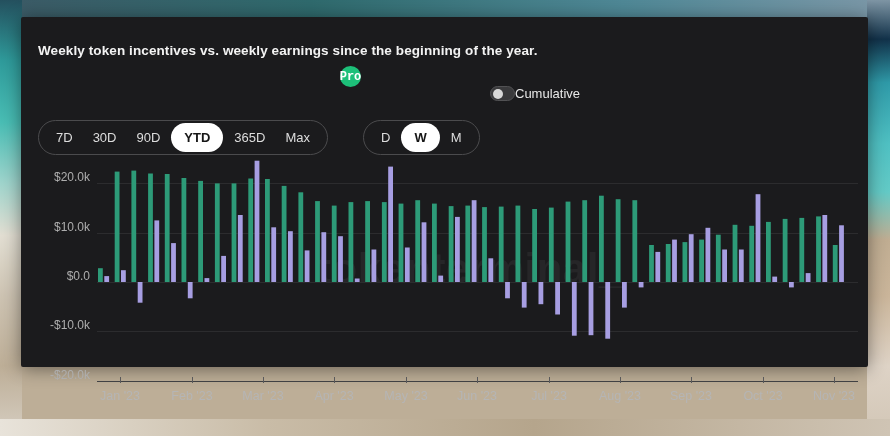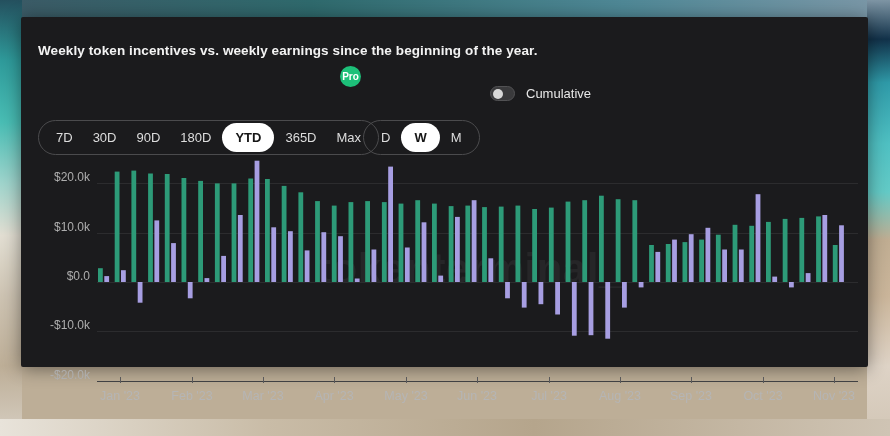--- a/index.html
+++ b/index.html
@@ -26,25 +26,25 @@
   
   .pill-group { position:absolute; top:59px; height:35px; display:flex; align-items:center;
     border:1px solid #4b4b4d; border-radius:18px; padding:0 7px;margin-top:44px; }
   #range-group { left:17px; }
   #interval-group { left:342px; }
   .pill { font-size:13px; color:#dddddd; padding:0 10px; height:33px; line-height:33px;
     border-radius:16px; cursor:pointer; white-space:nowrap; }
   .pill.selected { background:#ffffff; color:#161616; font-weight:600; margin:0 1px; padding:0 13px;
     height:29px; line-height:29px; }
   .pro { position:absolute; left:319px; top:49px; width:21px; height:21px; border-radius:50%;
-    background:#1dc079; color:#ffffff; font-size:10px; font-weight:700;
-    display:flex; align-items:center; justify-content:center; z-index:3; }
-
-  
-  .toggle-wrap { position:absolute; left:469px; top:69px; display:flex; align-items:flex-end; gap:11px; }
+    background:#1dc079; color:#ffffff; font-size:12px; font-weight:700;
+    display:flex; align-items:center; justify-content:center; z-index:3;font-family:Liberation Mono, monospace; }
+
+  
+  .toggle-wrap { position:absolute; left:469px; top:69px; display:flex; align-items:flex-end; }
   .toggle { width:25px; height:15px; border-radius:8px; background:#3a3a3c; border:1px solid #525254;
     position:relative; cursor:pointer; }
   .knob { position:absolute; left:2px; top:1.5px; width:10px; height:10px; border-radius:50%;
     background:#d8d8d8; }
   .toggle-label { font-size:13px; color:#e8e8e8; }
 
   
   .watermark { position:absolute; left:296px; top:228px; font-size:42px; font-weight:700;
     color:rgba(255,255,255,0.05); letter-spacing:.5px; pointer-events:none; }
 
@@ -63,21 +63,20 @@
 <div class="bg-right"></div>
 <div class="bg-bottom"></div>
 
 <div class="panel">
   <div class="title">Weekly token incentives vs. weekly earnings since the beginning of the year.</div>
 
   <div class="pill-group" id="range-group">
       <span class="pill">7D</span>
       <span class="pill">30D</span>
       <span class="pill">90D</span>
-      <span class="pill">180D</span>
       <span class="pill selected">YTD</span>
       <span class="pill">365D</span>
       <span class="pill">Max</span>
     </div>
   <div class="pro">Pro</div>
   <div class="pill-group" id="interval-group">
       <span class="pill">D</span>
       <span class="pill selected">W</span>
       <span class="pill">M</span>
     </div>

